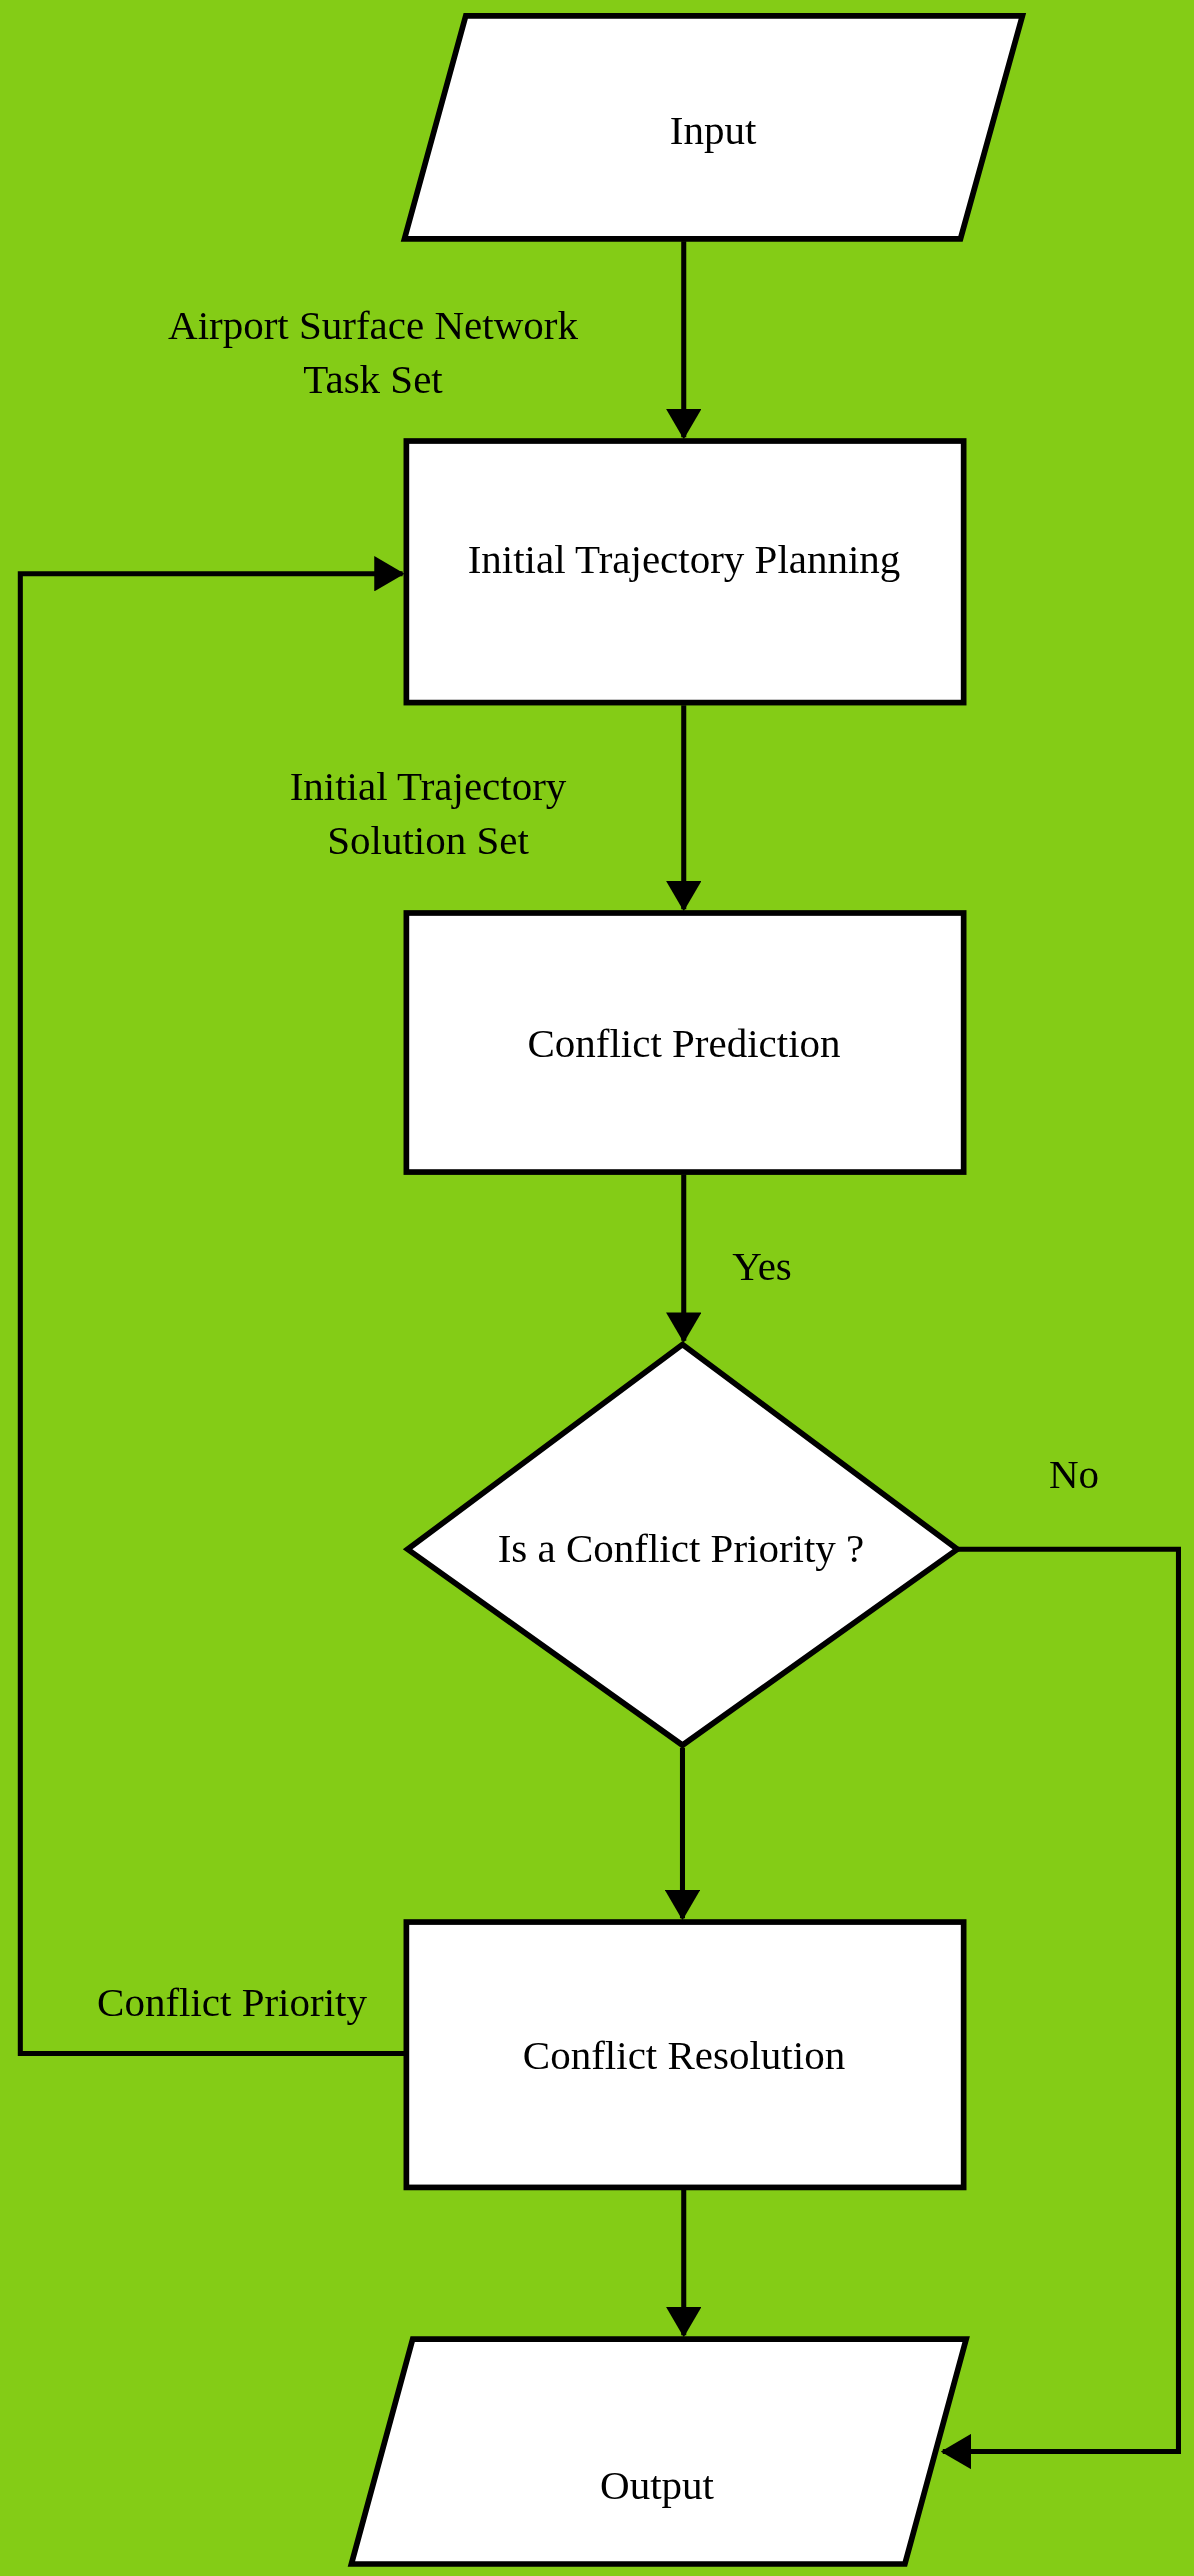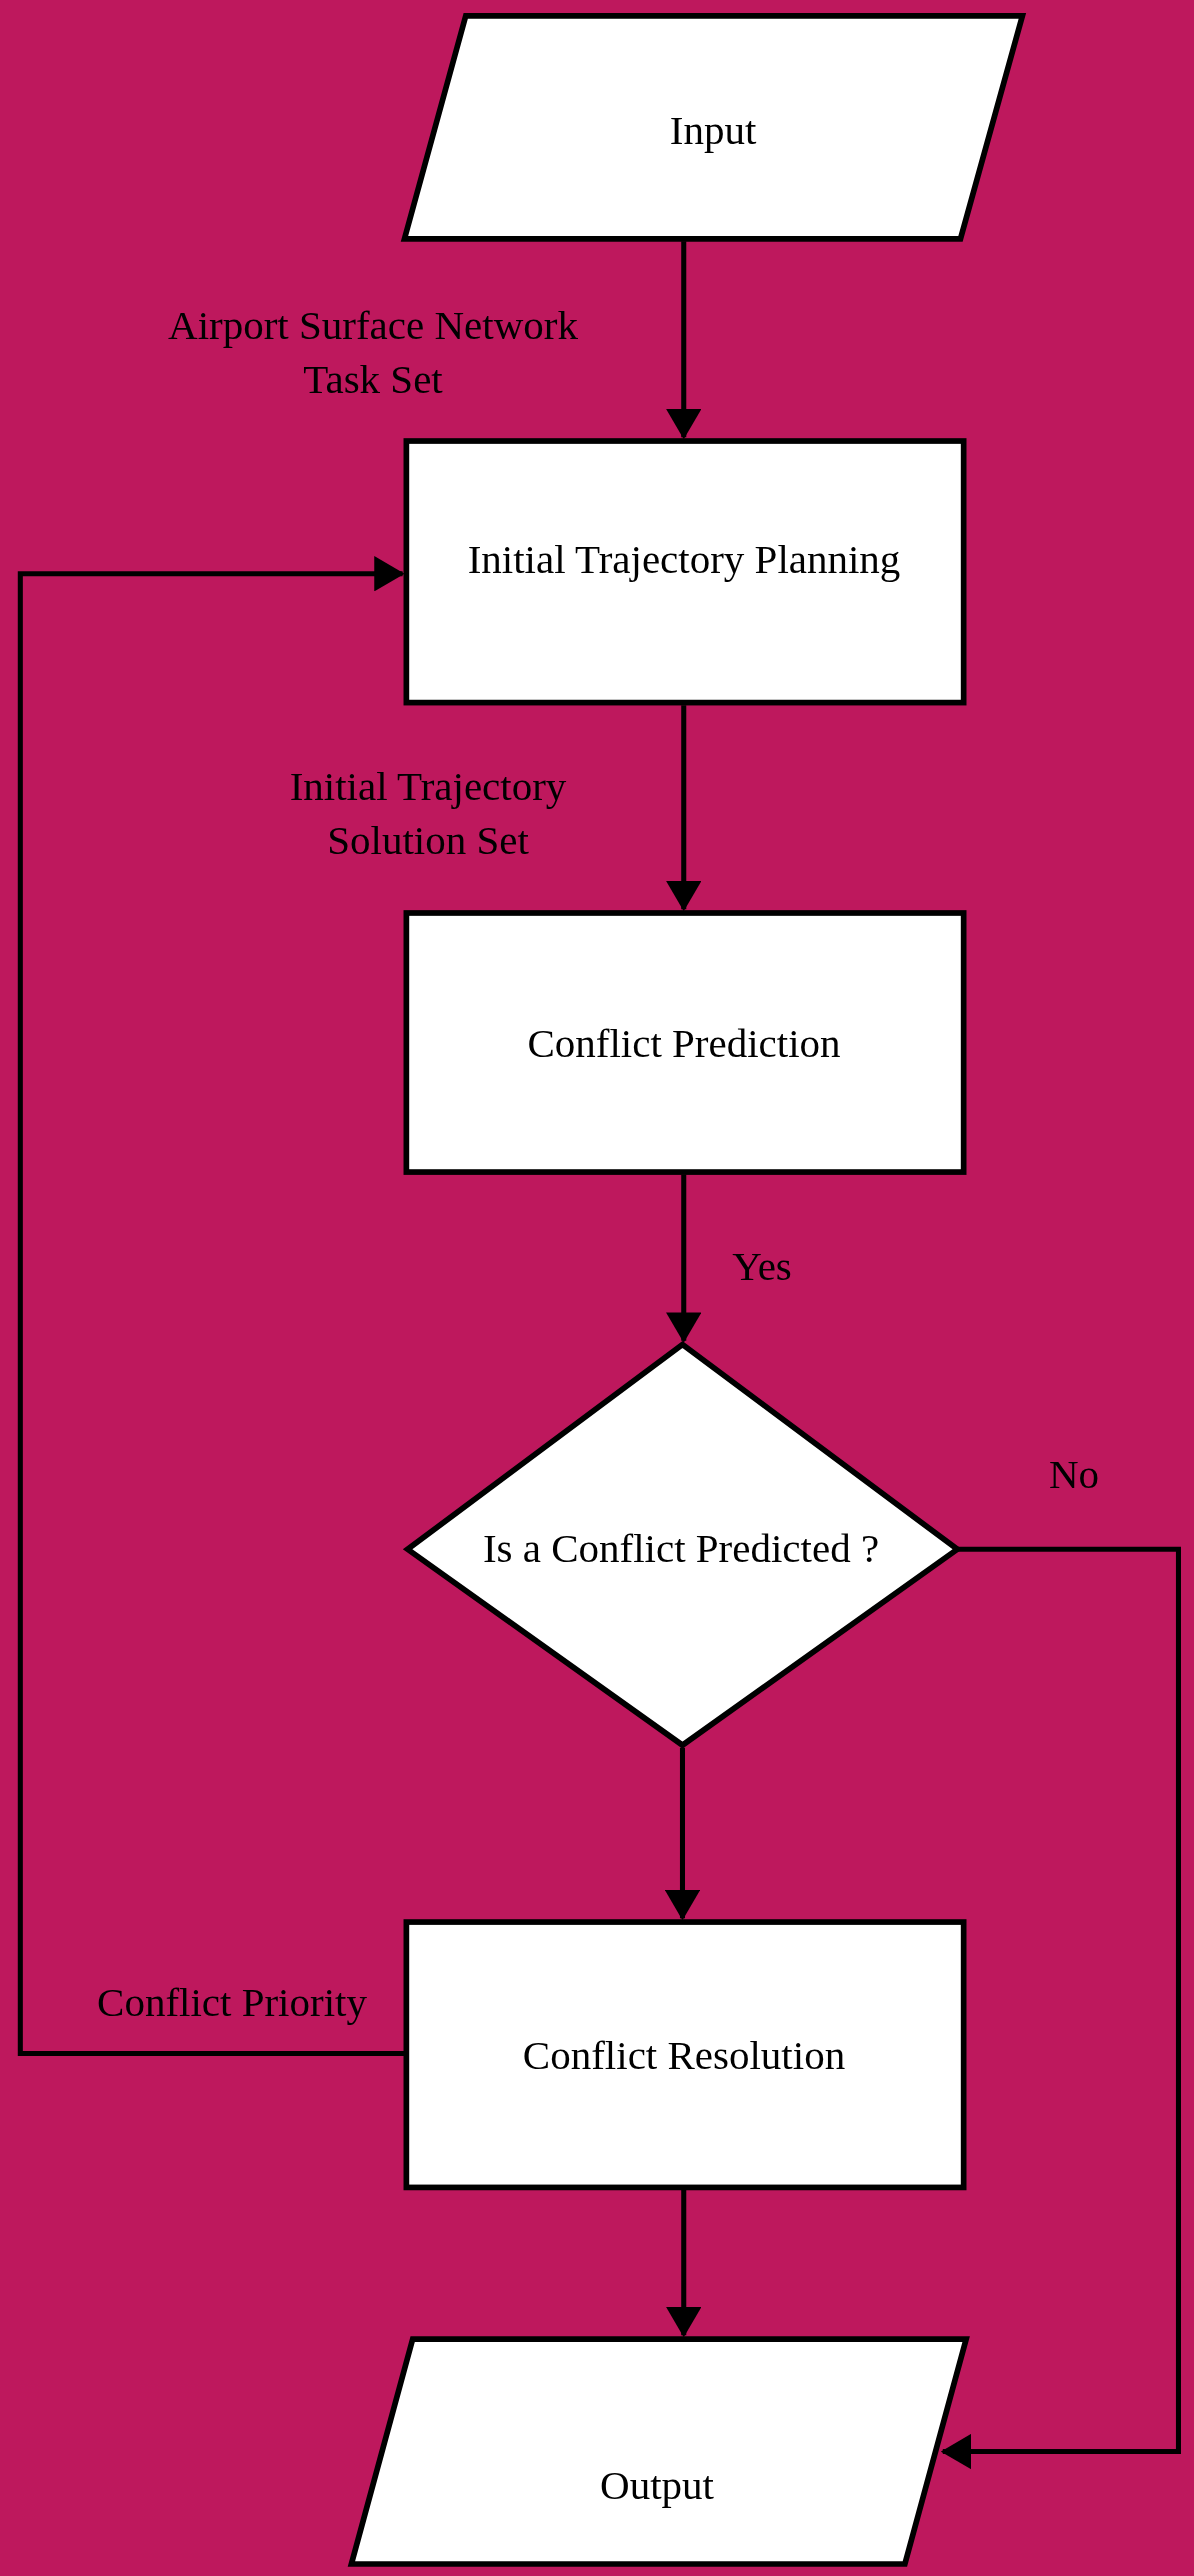--- a/index.html
+++ b/index.html
@@ -4,21 +4,21 @@
 <style>
   html, body {
     margin: 0;
     padding: 0;
     background: #ffffff;
   }
   .canvas {
     position: relative;
     width: 1195px;
     height: 2576px;
-    background: #be185d;
+    background: #84cc16;
     font-family: "Liberation Serif", "DejaVu Serif", serif;
     color: #000000;
     overflow: hidden;
   }
   .canvas svg {
     position: absolute;
     left: 0;
     top: 0;
   }
   .shape {
@@ -65,21 +65,21 @@
     <rect class="shape" x="643" y="698" width="882" height="414"></rect>
     <rect class="shape" x="643" y="1445" width="882" height="410"></rect>
     <polygon class="shape" points="1080,2128 1515,2452 1080,2762 645,2452" fill="#b8cce4"></polygon>
     <rect class="shape" x="643" y="3042" width="882" height="420"></rect>
     <polygon class="shape" points="653,3702 1529,3702 1432,4058 556,4058"></polygon>
   </svg>
 
   <div class="label" style="left:713px; top:130px;">Input</div>
   <div class="label" style="left:684px; top:559px;">Initial Trajectory Planning</div>
   <div class="label" style="left:684px; top:1043px;">Conflict Prediction</div>
-  <div class="label" style="left:681px; top:1548px;">Is a Conflict Predicted ?</div>
+  <div class="label" style="left:681px; top:1548px;">Is a Conflict Priority ?</div>
   <div class="label" style="left:684px; top:2055px;text-align:center;">Conflict Resolution</div>
   <div class="label" style="left:657px; top:2453px;margin-top:32px;">Output</div>
 
   <div class="label" style="left:373px; top:352px;">
     <div>Airport Surface Network</div>
     <div>Task Set</div>
   </div>
 
   <div class="label" style="left:428px; top:813px;">
     <div>Initial Trajectory</div>

